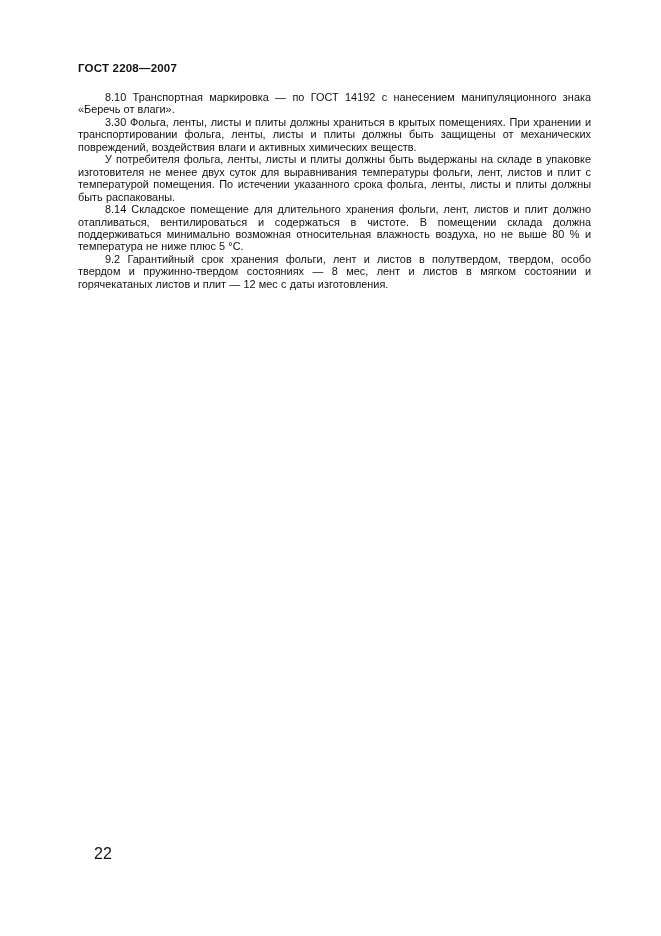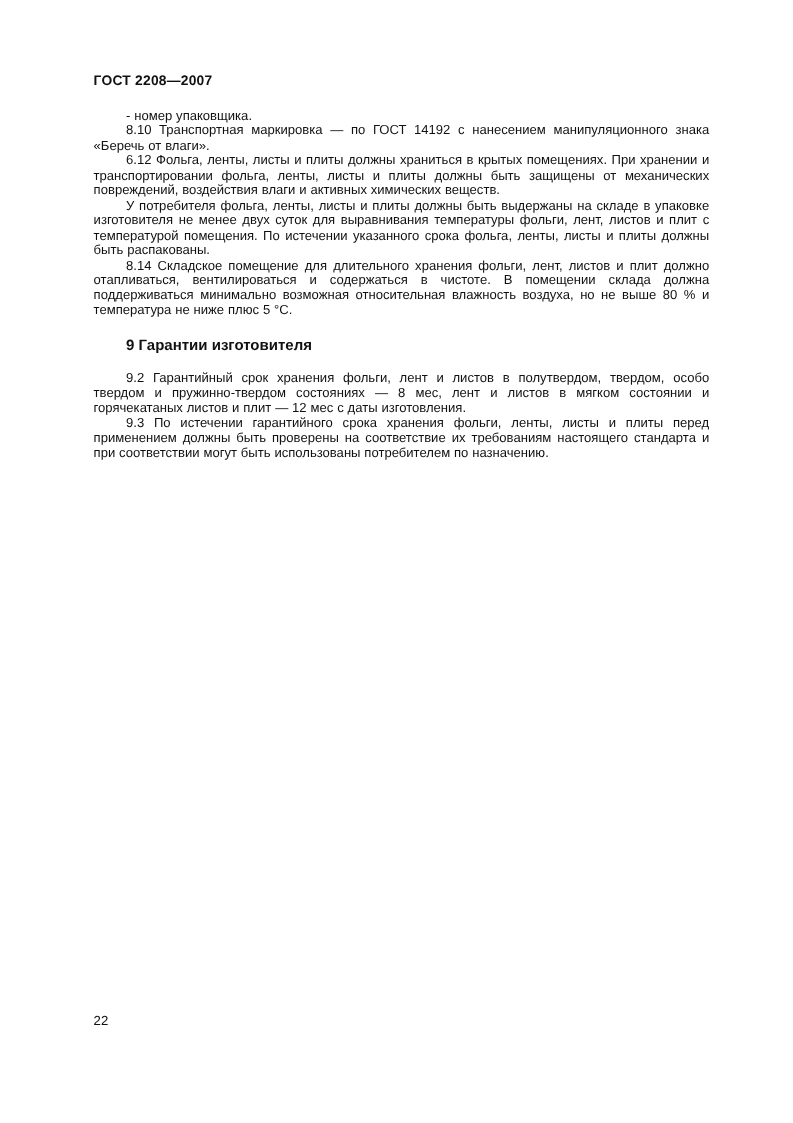--- a/index.html
+++ b/index.html
@@ -44,50 +44,47 @@
       word-spacing: 0.2px;
     }
     .section-heading {
       margin: 16px 0 14px 0;
       font-size: 12.5px;
       font-weight: bold;
       text-indent: 27px;
     }
     .page-number {
       position: absolute;
-      left: 78px;
+      left: 94px;
       top: 845px;
-      font-size: 11px;
+      font-size: 16px;
     }
   </style>
 </head>
 <body>
 
 <div class="page">
 
   <div class="doc-header">ГОСТ 2208—2007</div>
 
   <div class="content">
 
-    <p class="para">- номер упаковщика.</p>
 
     <p class="para">8.10 Транспортная маркировка — по ГОСТ 14192 с нанесением манипуляционного знака «Беречь от влаги».</p>
 
 
 
-    <p class="para">6.12 Фольга, ленты, листы и плиты должны храниться в крытых помещениях. При хранении и транспортировании фольга, ленты, листы и плиты должны быть защищены от механических повреждений, воздействия влаги и активных химических веществ.</p>
+    <p class="para">3.30 Фольга, ленты, листы и плиты должны храниться в крытых помещениях. При хранении и транспортировании фольга, ленты, листы и плиты должны быть защищены от механических повреждений, воздействия влаги и активных химических веществ.</p>
 
     <p class="para">У потребителя фольга, ленты, листы и плиты должны быть выдержаны на складе в упаковке изготовителя не менее двух суток для выравнивания температуры фольги, лент, листов и плит с температурой помещения. По истечении указанного срока фольга, ленты, листы и плиты должны быть распакованы.</p>
 
     <p class="para">8.14 Складское помещение для длительного хранения фольги, лент, листов и плит должно отапливаться, вентилироваться и содержаться в чистоте. В помещении склада должна поддерживаться минимально возможная относительная влажность воздуха, но не выше 80 % и температура не ниже плюс 5 °С.</p>
 
-    <h2 class="section-heading">9 Гарантии изготовителя</h2>
 
 
     <p class="para">9.2 Гарантийный срок хранения фольги, лент и листов в полутвердом, твердом, особо твердом и пружинно-твердом состояниях — 8 мес, лент и листов в мягком состоянии и горячекатаных листов и плит — 12 мес с даты изготовления.</p>
 
-    <p class="para">9.3 По истечении гарантийного срока хранения фольги, ленты, листы и плиты перед применением должны быть проверены на соответствие их требованиям настоящего стандарта и при соответствии могут быть использованы потребителем по назначению.</p>
 
   </div>
 
   <div class="page-number">22</div>
 
 </div>
 
 </body></html>

